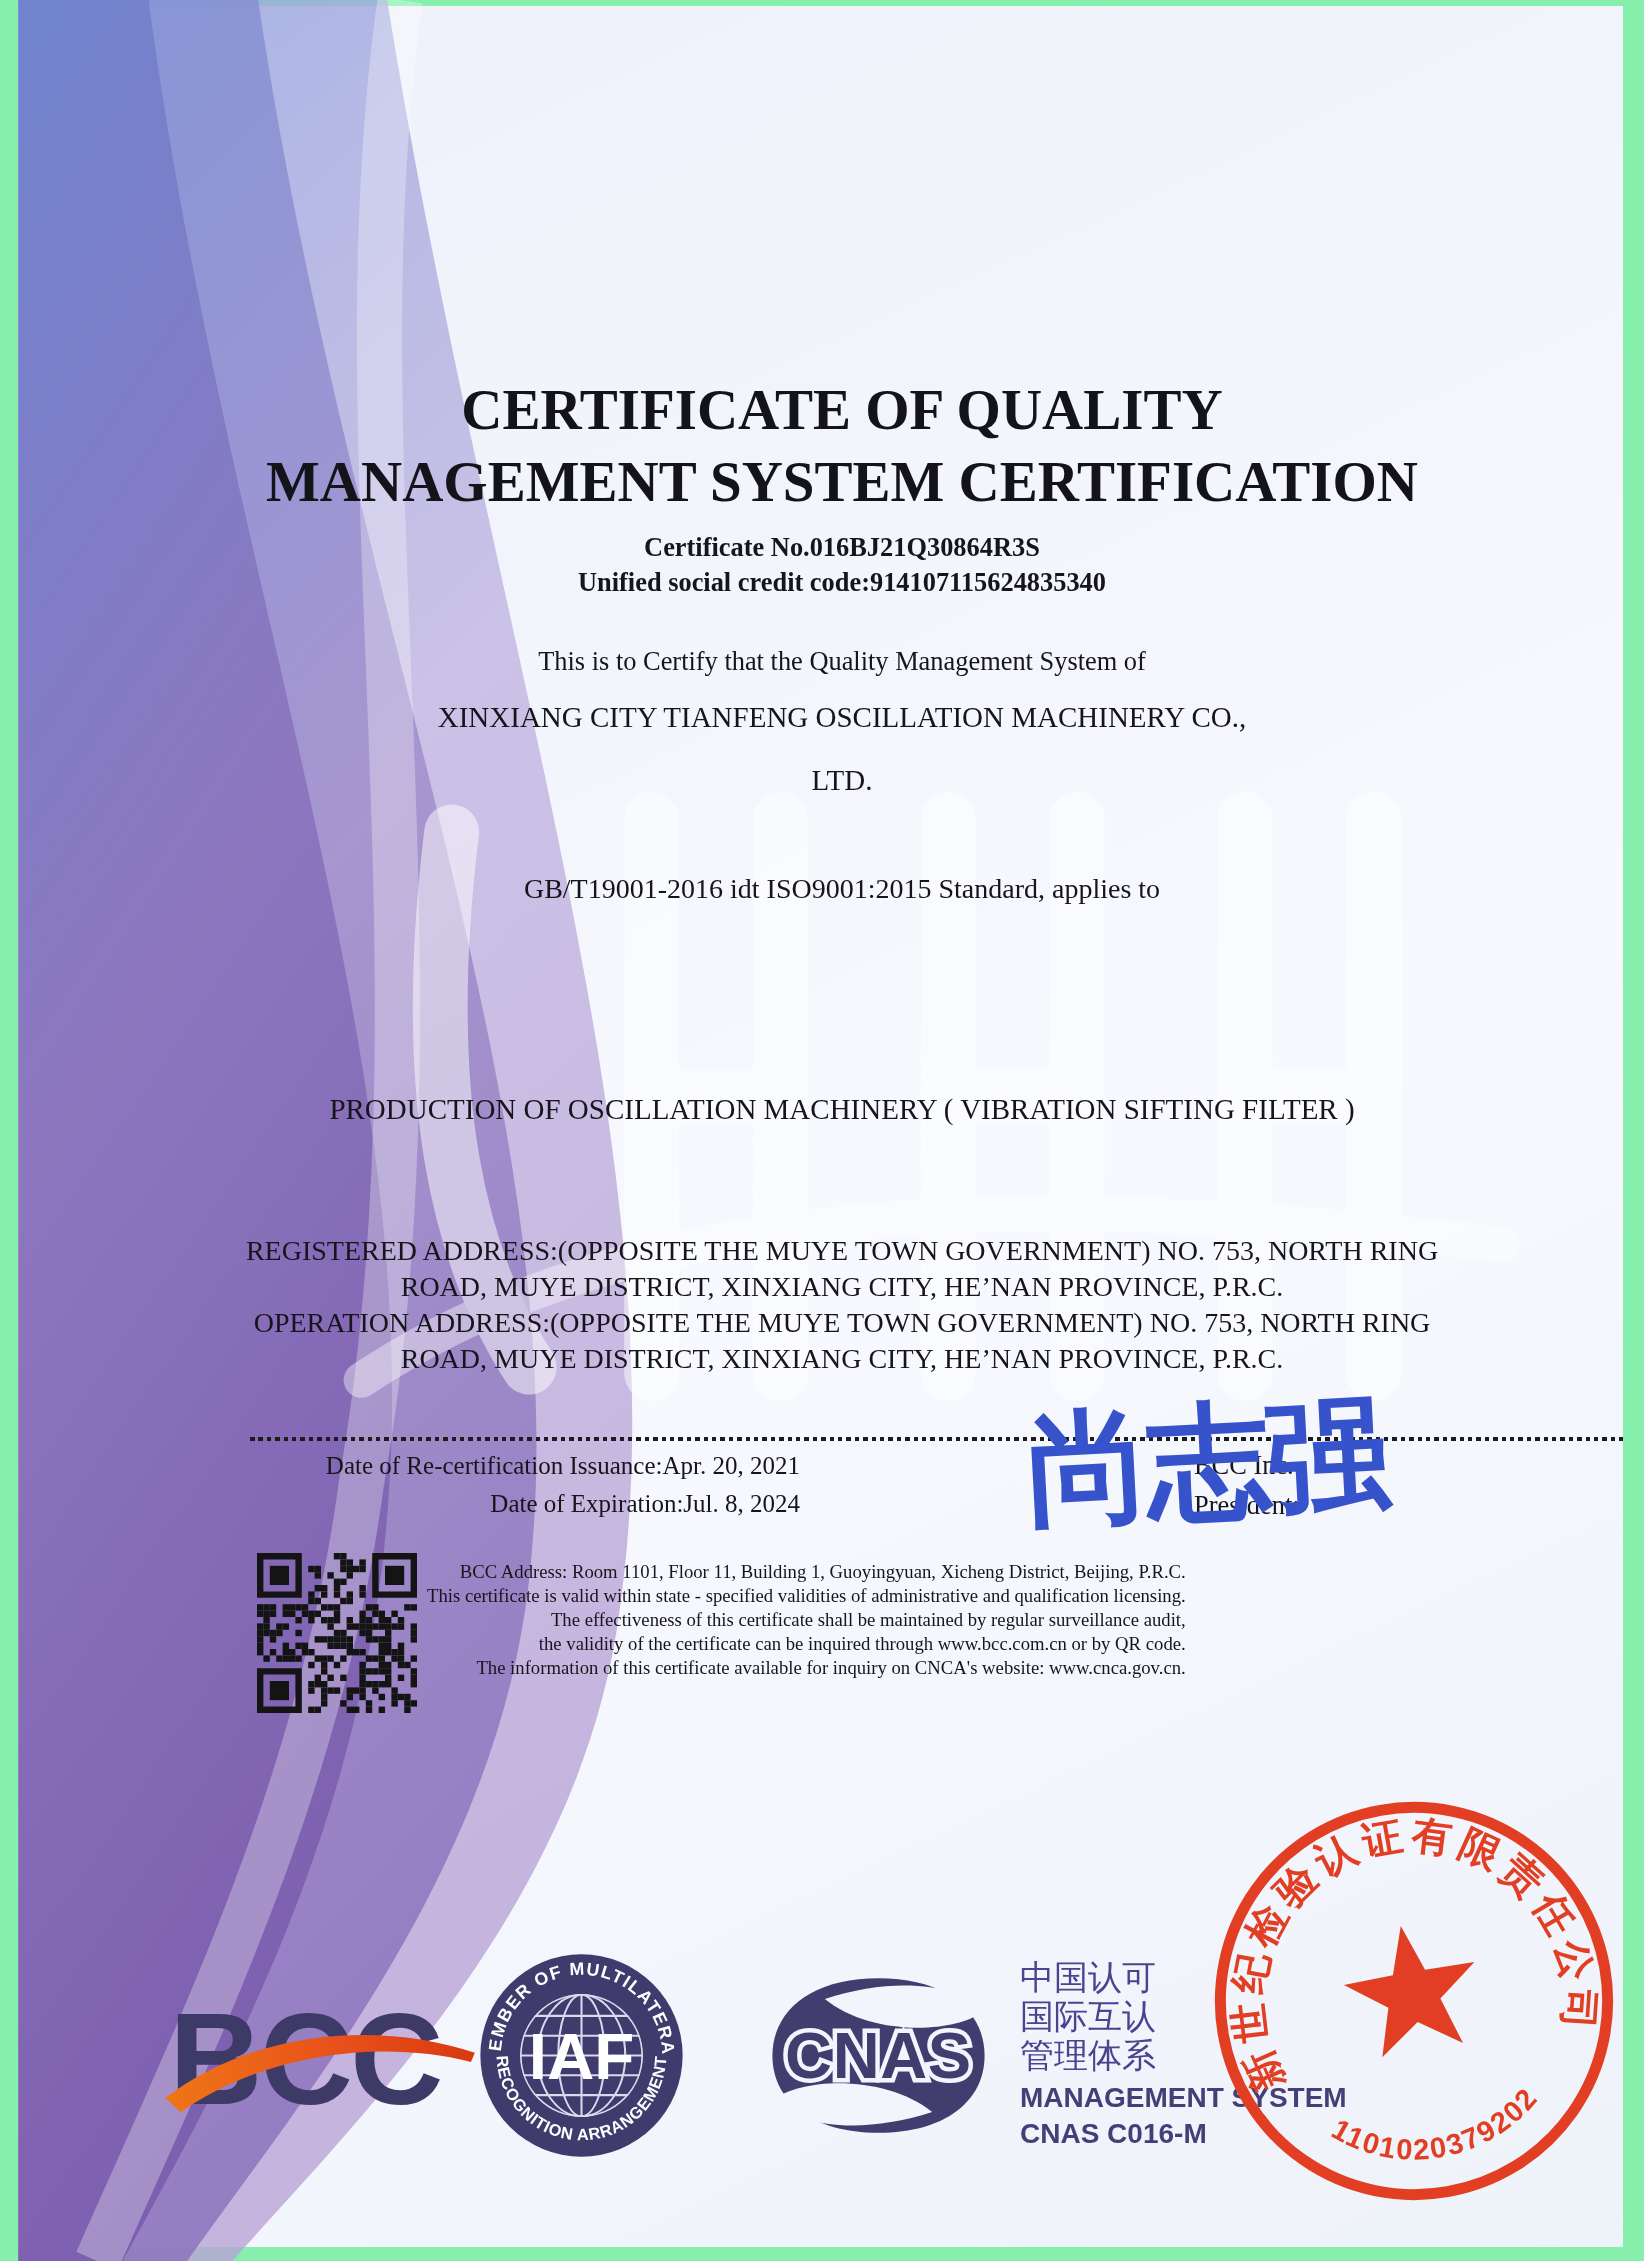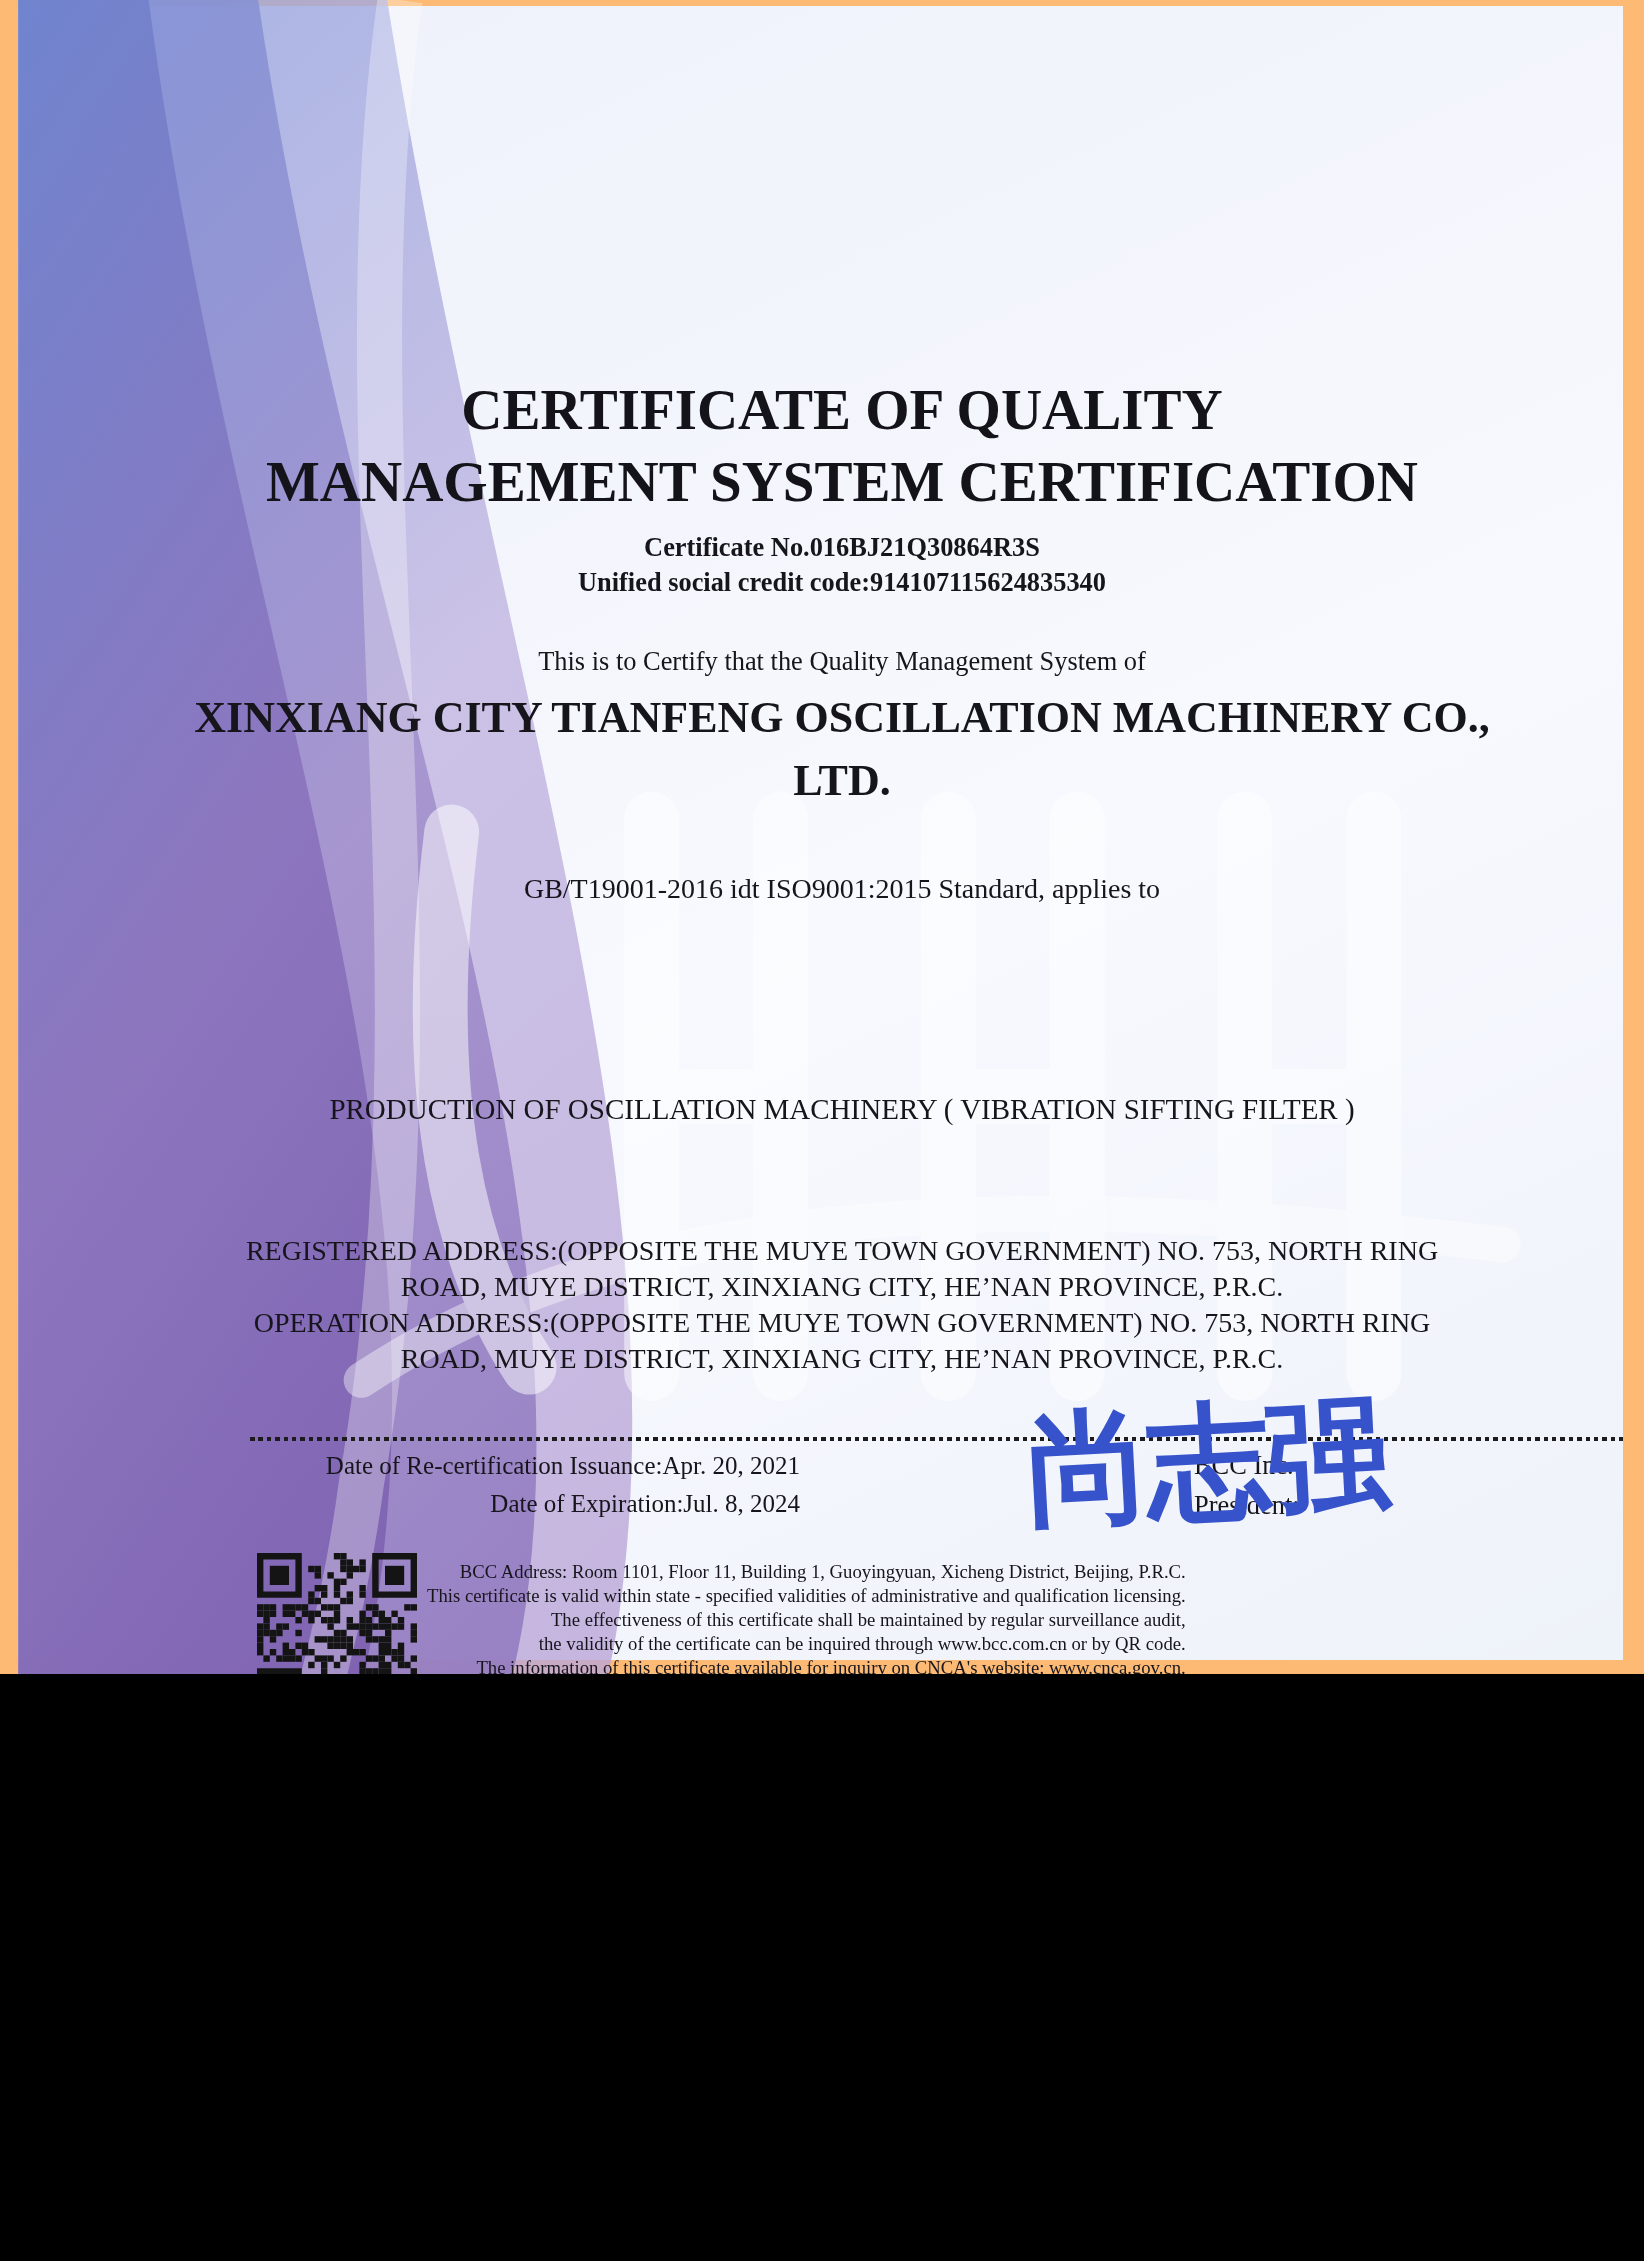--- a/index.html
+++ b/index.html
@@ -1,26 +1,26 @@
 <!DOCTYPE html>
 <html style="font-size:10.3px"><head>
 <meta charset="utf-8">
 <style>
   html,body{margin:0;padding:0;background:#000;}
-  .page{position:relative;width:1645px;height:1674px;background:#fdba74;overflow:hidden;
+  .page{position:relative;width:1645px;height:2261px;background:#86efac;overflow:hidden;
         font-family:"Liberation Serif","DejaVu Serif",serif;color:#17151c;}
   .scan{position:absolute;left:18px;top:6.4px;right:22px;bottom:14px;
         background:linear-gradient(155deg,#eef1fa 0%,#f3f5fc 30%,#f7f9fe 55%,#eef2f9 100%);}
   .bgsvg{position:absolute;left:0;top:0;}
   .txt{position:absolute;text-align:center;}
   .nowrap{white-space:nowrap;}
   .title{left:129px;right:90px;top:374px;font-weight:bold;font-size:57px;line-height:72px;color:#15131a;}
   .certmeta{left:129px;right:90px;top:530px;font-weight:bold;font-size:26.4px;line-height:35px;}
   .certify{left:129px;right:90px;top:626px;font-size:26.4px;margin-top:20px;}
-  .company{left:129px;right:90px;top:686px;font-weight:bold;font-size:44px;line-height:63px;}
+  .company{left:129px;right:90px;top:686px;font-weight:normal;font-size:29px;line-height:63px;}
   .conformity{left:129px;right:90px;top:835px;font-size:26.4px;}
   .standard{left:129px;right:90px;top:873px;font-size:28px;}
   .scope{left:129px;right:90px;top:1059px;font-size:29px;margin-top:34px;}
   .addresses{left:129px;right:90px;top:1233px;font-size:28px;line-height:36px;}
   .dotline{position:absolute;left:250px;right:22px;top:1437px;height:3.9px;
            background:repeating-linear-gradient(90deg,#1c1c1c 0 4.5px,transparent 4.5px 8.4px);}
   .dates{position:absolute;left:232px;width:568px;top:1447px;font-size:25px;line-height:38px;text-align:right;}
   .issuer{position:absolute;left:1194px;top:1445px;font-size:26.4px;line-height:40px;text-align:left;}
   .signature{position:absolute;left:948px;top:1400px;width:516px;font-size:124px;line-height:1;
              color:#3753cb;transform:rotate(-3deg);letter-spacing:-3.9px;text-align:center;

